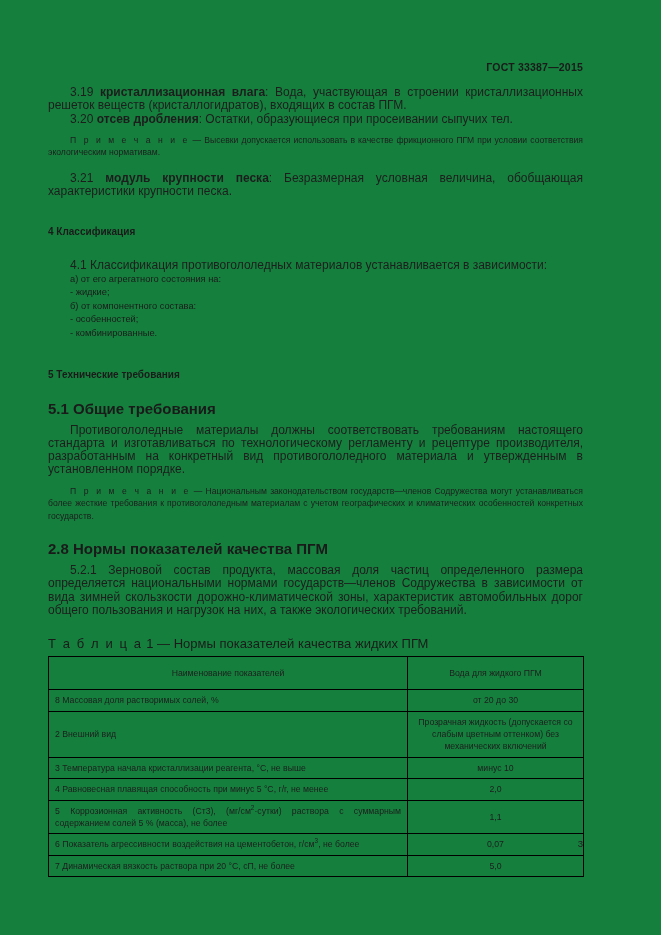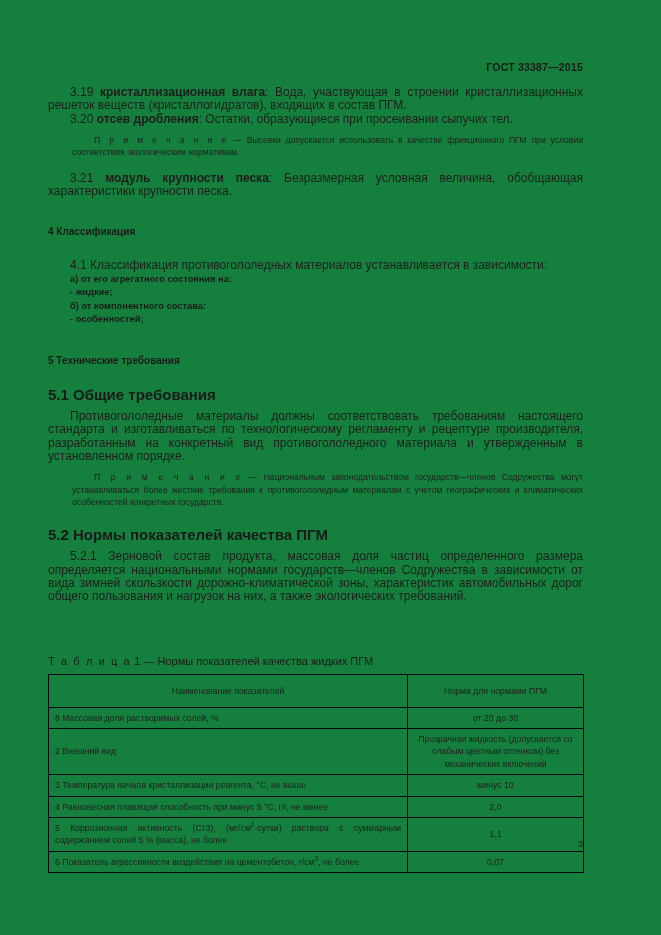--- a/index.html
+++ b/index.html
@@ -49,21 +49,20 @@
   }
   .term {
     font-weight: bold;
   }
   .note {
     margin-top: 8px;
     font-size: 8.6px;
     line-height: 12.4px;
     text-align: justify;
     text-indent: 22px;
-    margin-left: 24px;
   }
   .note-label {
     letter-spacing: 2.2px;
   }
   .gap-sm { height: 8px; }
   .gap-md { height: 13px; }
   .gap-lg { height: 20px; }
   .gap-xl { height: 26px; }
   h2.sec {
     margin: 0;
@@ -74,27 +73,25 @@
   h3.subsec {
     margin: 0;
     font-size: 15px;
     font-weight: bold;
     line-height: 14px;
   }
   .list-line {
     font-size: 9.3px;
     line-height: 13.6px;
     padding-left: 22px;
-    font-weight: bold;
   }
   .tbl-caption {
-    font-size: 11px;
+    font-size: 13px;
     line-height: 13px;
     margin-bottom: 6px;
-    margin-top: 31px;
   }
   .tbl-caption .sp {
     letter-spacing: 1.6px;
   }
   table.norms {
     border-collapse: collapse;
     width: 535px;
     table-layout: fixed;
     font-size: 8.7px;
     color: #1d1d1d;
@@ -155,56 +152,57 @@
 
     <h2 class="sec">4 Классификация</h2>
 
     <div class="gap-lg"></div>
 
     <p class="indent">4.1 Классификация противогололедных материалов устанавливается в зависимости:</p>
     <div class="list-line">а) от его агрегатного состояния на:</div>
     <div class="list-line">- жидкие;</div>
     <div class="list-line">б) от компонентного состава:</div>
     <div class="list-line">- особенностей;</div>
+    <div class="list-line">- комбинированные.</div>
 
     <div class="gap-xl"></div>
 
     <h2 class="sec">5 Технические требования</h2>
 
     <div class="gap-lg"></div>
 
     <h3 class="subsec">5.1 Общие требования</h3>
 
     <div class="gap-sm"></div>
 
     <p class="indent">Противогололедные материалы должны соответствовать требованиям настоящего стандарта и изготавливаться по технологическому регламенту и рецептуре производителя, разработанным на конкретный вид противогололедного материала и утвержденным в установленном порядке.</p>
 
     <p class="note"><span class="note-label">П р и м е ч а н и е</span><span> — </span><span>Национальным законодательством государств—членов Содружества могут устанавливаться более жесткие требования к противогололедным материалам с учетом географических и климатических особенностей конкретных государств.</span></p>
 
     <div class="gap-lg"></div>
 
-    <h3 class="subsec">5.2 Нормы показателей качества ПГМ</h3>
+    <h3 class="subsec">2.8 Нормы показателей качества ПГМ</h3>
 
     <div class="gap-sm"></div>
 
     <p class="indent">5.2.1 Зерновой состав продукта, массовая доля частиц определенного размера определяется национальными нормами государств—членов Содружества в зависимости от вида зимней скользкости дорожно-климатической зоны, характеристик автомобильных дорог общего пользования и нагрузок на них, а также экологических требований.</p>
 
     <div class="gap-lg"></div>
 
     <div class="tbl-caption"><span class="sp">Т а б л и ц а</span><span> 1 — Нормы показателей качества жидких ПГМ</span></div>
 
     <table class="norms">
       <colgroup>
           <col class="c1">
           <col class="c2">
         </colgroup>
       <thead>
         <tr>
           <th>Наименование показателей</th>
-          <th>Норма для нормами ПГМ</th>
+          <th>Вода для жидкого ПГМ</th>
         </tr>
       </thead>
       <tbody>
         <tr>
           <td class="name nohyph">8 Массовая доля растворимых солей, %</td>
           <td class="val">от 20 до 30</td>
         </tr>
         <tr>
           <td class="name nohyph">2 Внешний вид</td>
           <td class="val">Прозрачная жидкость (допускается со слабым цветным оттенком) без механических включений</td>
@@ -218,20 +216,24 @@
           <td class="val">2,0</td>
         </tr>
         <tr>
           <td class="name">5 Коррозионная активность (Ст3), (мг/см<sup>2</sup>·сутки) раствора с суммарным содержанием солей 5 % (масса), не более</td>
           <td class="val">1,1</td>
         </tr>
         <tr>
           <td class="name nohyph">6 Показатель агрессивности воздействия на цементобетон, г/см<sup>3</sup>, не более</td>
           <td class="val">0,07</td>
         </tr>
+        <tr>
+          <td class="name nohyph">7 Динамическая вязкость раствора при 20 °С, сП, не более</td>
+          <td class="val">5,0</td>
+        </tr>
       </tbody>
     </table>
 
   </div>
 
   <div class="pagenum">3</div>
 
 </div>
 
 </body></html>

